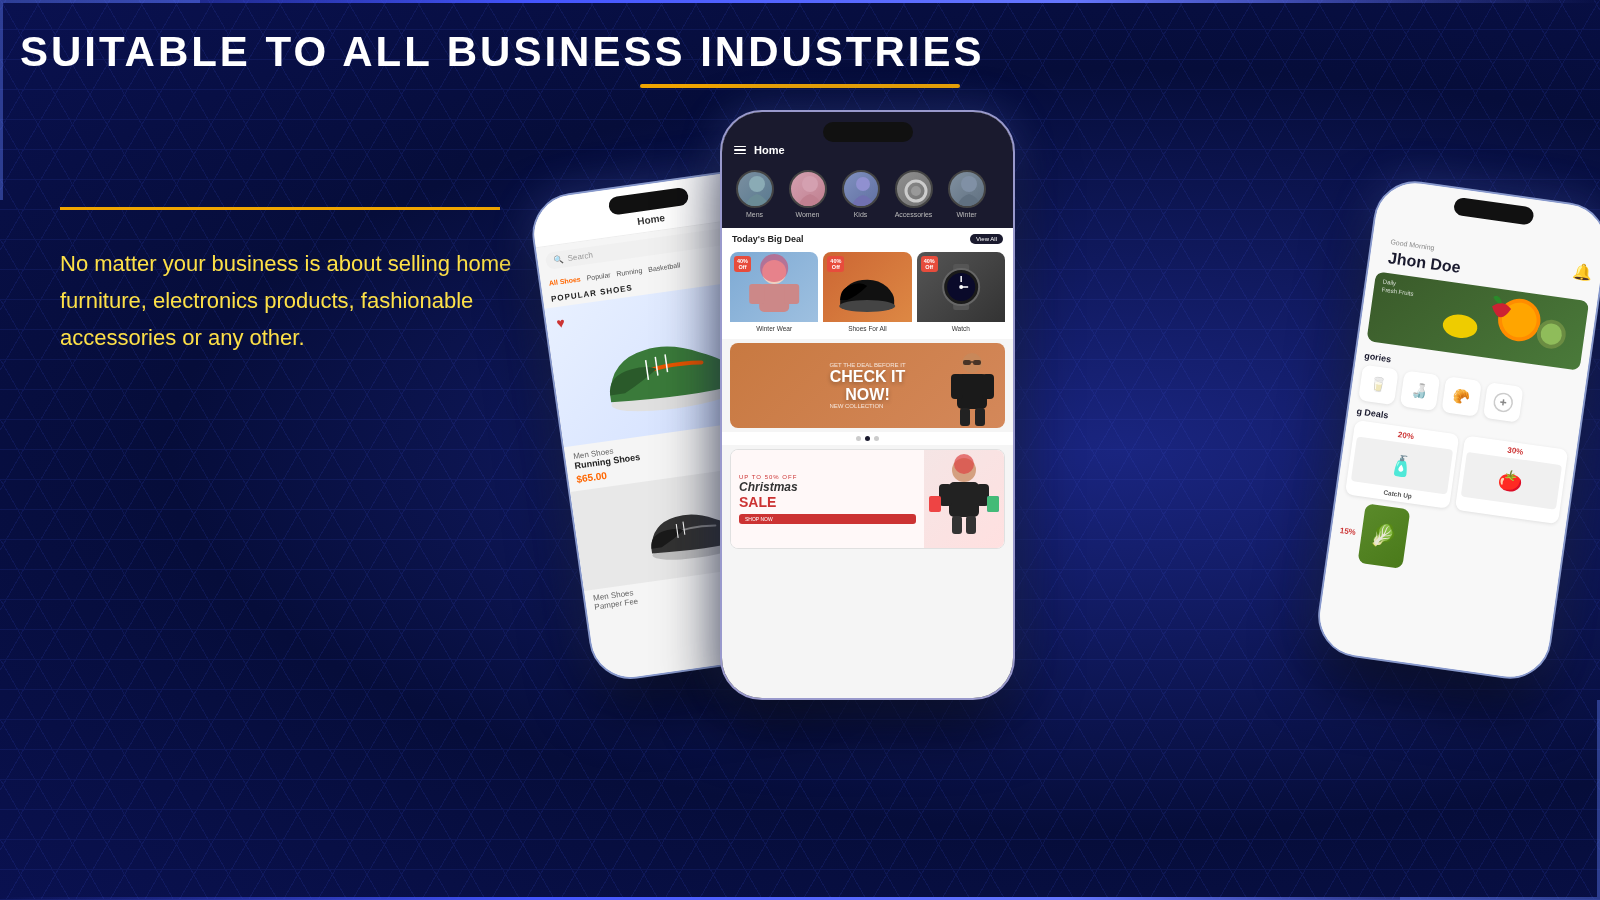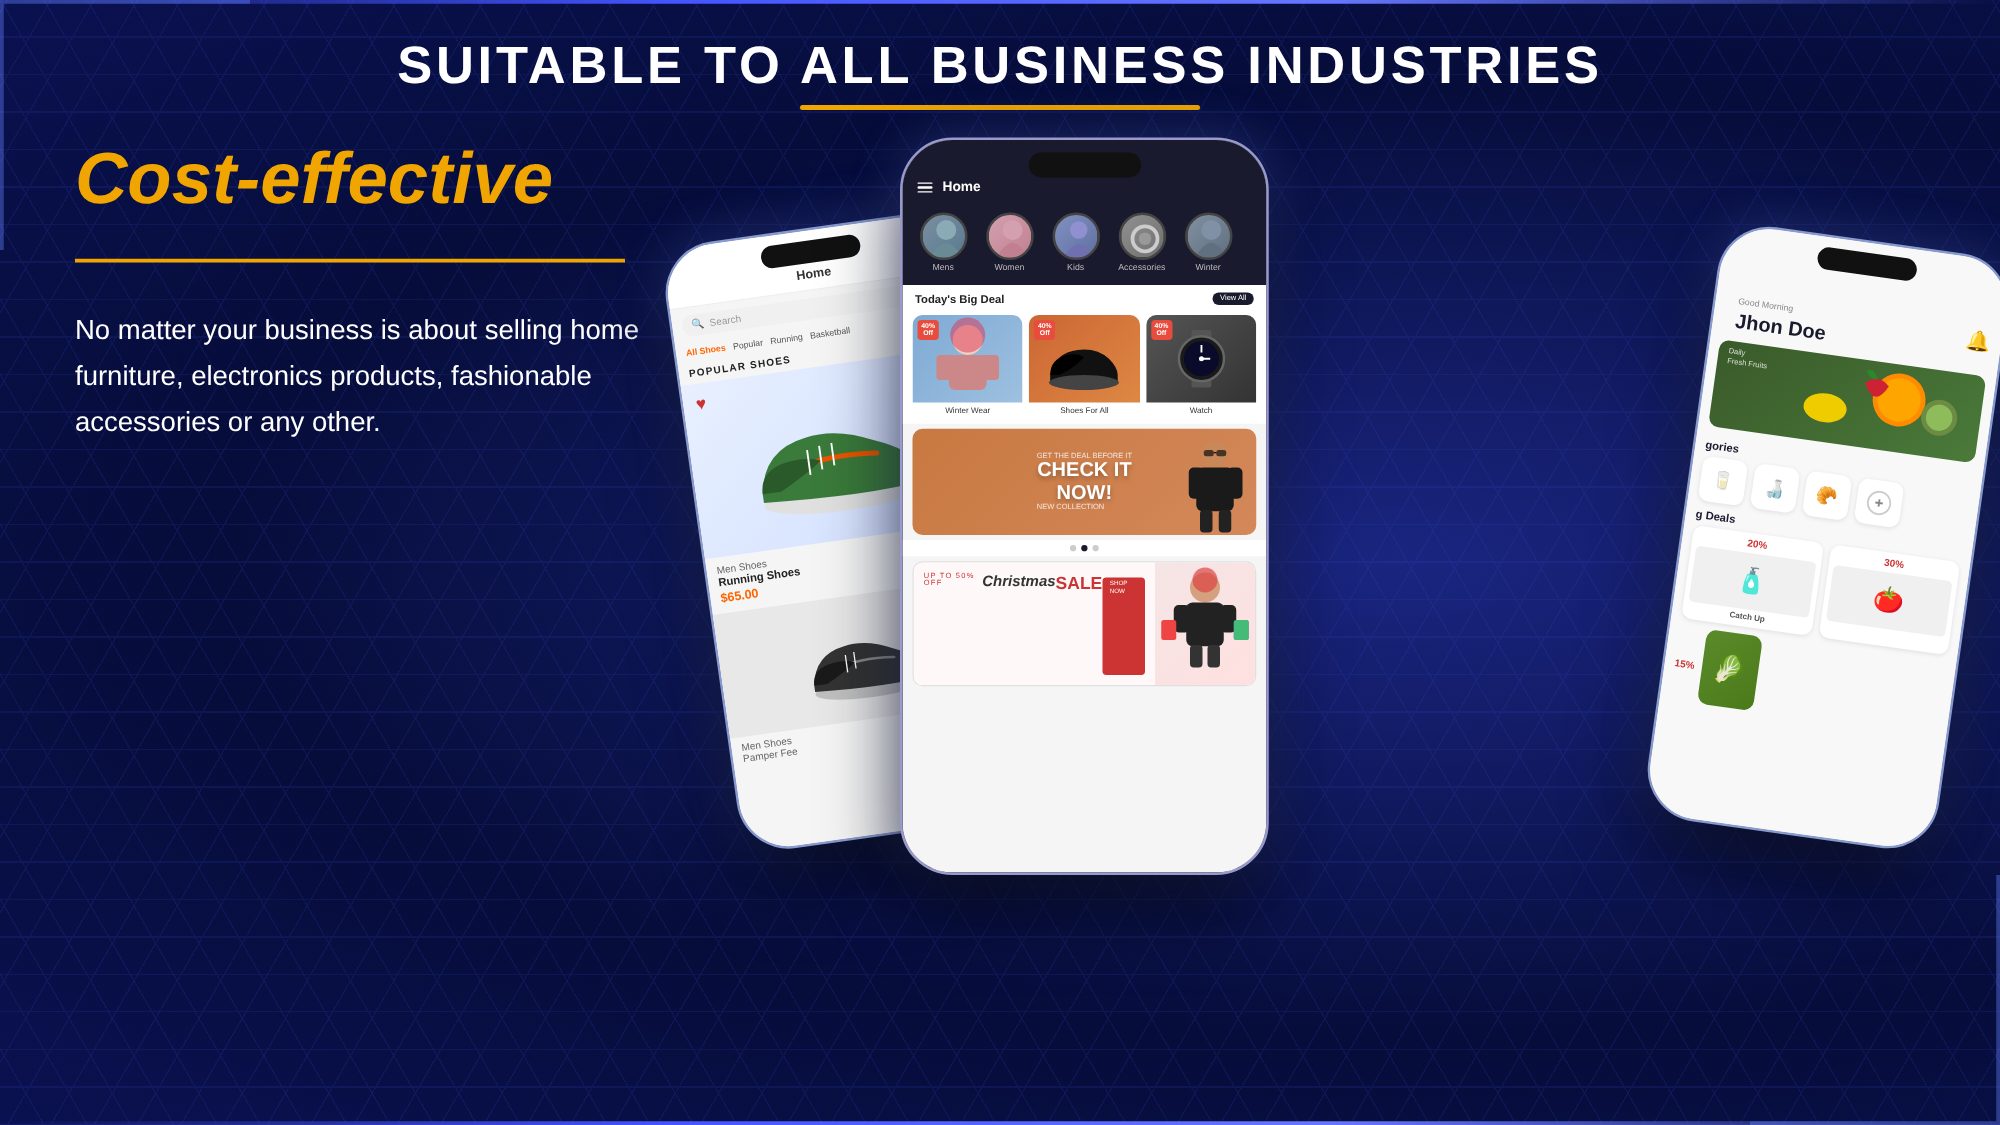--- a/index.html
+++ b/index.html
@@ -50,21 +50,20 @@
 
     .page-content {
       position: relative;
       z-index: 10;
       width: 1600px;
       height: 900px;
     }
 
     
     .header {
-      text-align: center;
       padding: 28px 20px 15px;
     }
     .header-title {
       font-size: 42px;
       font-weight: 900;
       color: #ffffff;
       letter-spacing: 3px;
       text-transform: uppercase;
     }
     .header-underline {
@@ -91,21 +90,21 @@
       margin-bottom: 30px;
     }
     .divider-line {
       width: 440px;
       height: 3px;
       background: #f0a500;
       margin-bottom: 35px;
     }
     .description-text {
       font-size: 22px;
-      color: #ffffff;
+      color: #fde047;
       line-height: 1.7;
       font-weight: 400;
     }
 
     
     .phones-container {
       position: absolute;
       top: 80px;
       left: 520px;
       right: 0;
@@ -424,21 +423,21 @@
       border: 1.5px solid #e0e0e0;
       border-radius: 8px;
       display: flex;
       overflow: hidden;
     }
     .xmas-left {
       flex: 1;
       padding: 8px;
       background: #fff8f8;
       display: flex;
-      flex-direction: row;
+      flex-direction: column;
       justify-content: center;
     }
     .xmas-off {
       font-size: 6px;
       color: #cc3333;
       letter-spacing: 1px;
     }
     .xmas-title {
       font-size: 12px;
       font-style: italic;
@@ -651,21 +650,21 @@
 
 <div class="page-content">
 
   <div class="header">
     <h1 class="header-title">SUITABLE TO ALL BUSINESS INDUSTRIES</h1>
     <div class="header-underline"></div>
   </div>
 
   <div class="left-section">
     <div class="main-headline">
-      <span>Cost-effective</span><br>
+      <br>
     </div>
     <div class="divider-line"></div>
     <p class="description-text">No matter your business is about selling home furniture, electronics products, fashionable accessories or any other.</p>
   </div>
 
   <div class="phones-container">
 
     <div class="phone phone-left">
       <div class="notch"></div>
       <div class="screen">

